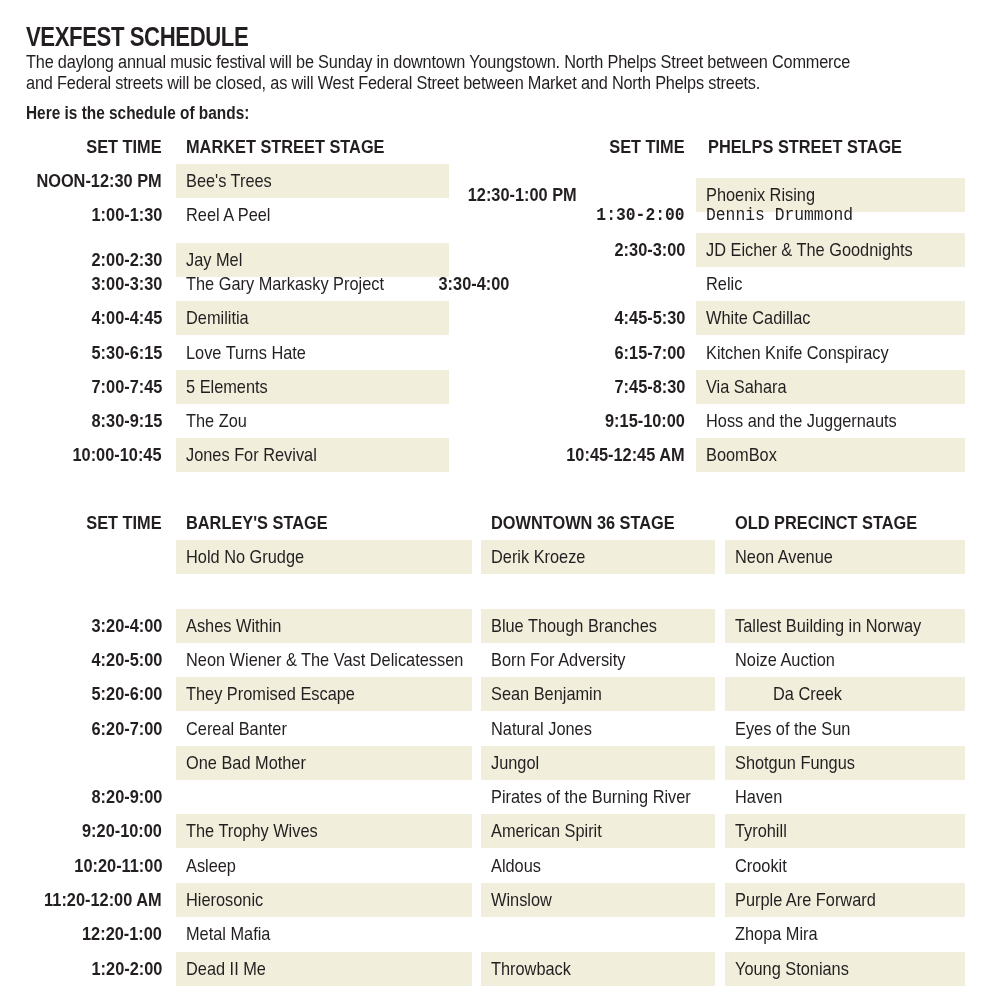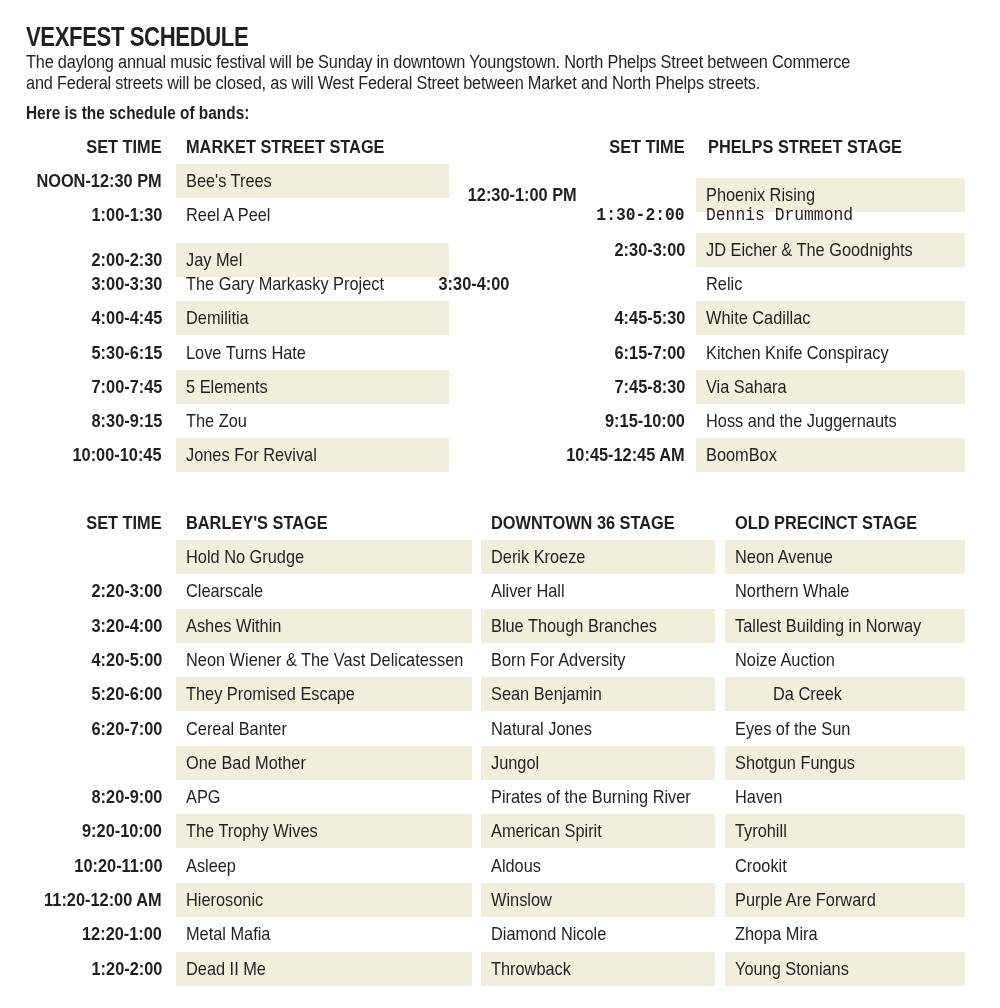--- a/index.html
+++ b/index.html
@@ -145,26 +145,20 @@
   <div class="hdr time" style="right:838px; top:0;">SET TIME</div>
   <div class="hdr stage" style="left:186px; top:0;">BARLEY'S STAGE</div>
   <div class="hdr stage" style="left:491px; top:0;">DOWNTOWN 36 STAGE</div>
   <div class="hdr stage" style="left:735px; top:0;">OLD PRECINCT STAGE</div>
 <div class="row" style="left:0; top:34px; width:831px;">
       <div class="time-cell" style="right:838px;">1:20-2:00 PM</div>
       <div class="band-cell shade" style="left:176px; width:296px;"><span class="band-text">Hold No Grudge</span></div>
       <div class="band-cell shade" style="left:481px; width:234px;"><span class="band-text">Derik Kroeze</span></div>
       <div class="band-cell shade" style="left:725px; width:240px;"><span class="band-text">Neon Avenue</span></div>
     </div>
-    <div class="row" style="left:0; top:68.3px; width:1000px;">
-      <div class="time-cell" style="right:838px;">2:20-3:00</div>
-      <div class="band-cell" style="left:176px; width:296px;"><span class="band-text">Clearscale</span></div>
-      <div class="band-cell" style="left:481px; width:234px;"><span class="band-text">Aliver Hall</span></div>
-      <div class="band-cell" style="left:725px; width:240px;"><span class="band-text">Northern Whale</span></div>
-    </div>
     <div class="row" style="left:0; top:102.6px; width:1000px;">
       <div class="time-cell" style="right:838px;">3:20-4:00</div>
       <div class="band-cell shade" style="left:481px; width:234px;"><span class="band-text">Blue Though Branches</span></div>
       <div class="band-cell shade" style="left:176px; width:296px;"><span class="band-text">Ashes Within</span></div>
       <div class="band-cell shade" style="left:725px; width:240px;"><span class="band-text">Tallest Building in Norway</span></div>
     </div>
     <div class="row" style="left:0; top:136.89999999999998px; width:1000px;">
       <div class="time-cell" style="right:838px;">4:20-5:00</div>
       <div class="band-cell" style="left:176px; width:296px;"><span class="band-text">Neon Wiener &amp; The Vast Delicatessen</span></div>
       <div class="band-cell" style="left:481px; width:234px;"><span class="band-text">Born For Adversity</span></div>
@@ -183,21 +177,20 @@
       <div class="band-cell" style="left:725px; width:240px;"><span class="band-text">Eyes of the Sun</span></div>
     </div>
     <div class="row" style="left:0; top:239.79999999999998px; width:824px;">
       <div class="time-cell" style="right:838px;">7:20-8:00</div>
       <div class="band-cell shade" style="left:481px; width:234px;"><span class="band-text">Jungol</span></div>
       <div class="band-cell shade" style="left:176px; width:296px;"><span class="band-text">One Bad Mother</span></div>
       <div class="band-cell shade" style="left:725px; width:240px;"><span class="band-text">Shotgun Fungus</span></div>
     </div>
     <div class="row" style="left:0; top:274.09999999999997px; width:1000px;">
       <div class="time-cell" style="right:838px;">8:20-9:00</div>
-      <div class="band-cell" style="left:176px; width:296px;"><span class="band-text">APG</span></div>
       <div class="band-cell" style="left:481px; width:234px;"><span class="band-text">Pirates of the Burning River</span></div>
       <div class="band-cell" style="left:725px; width:240px;"><span class="band-text">Haven</span></div>
     </div>
     <div class="row" style="left:0; top:308.4px; width:1000px;">
       <div class="time-cell" style="right:838px;">9:20-10:00</div>
       <div class="band-cell shade" style="left:176px; width:296px;"><span class="band-text">The Trophy Wives</span></div>
       <div class="band-cell shade" style="left:481px; width:234px;"><span class="band-text">American Spirit</span></div>
       <div class="band-cell shade" style="left:725px; width:240px;"><span class="band-text">Tyrohill</span></div>
     </div>
     <div class="row" style="left:0; top:342.7px; width:1000px;">
@@ -208,21 +201,20 @@
     </div>
     <div class="row" style="left:0; top:377px; width:1000px;">
       <div class="time-cell" style="right:838px;">11:20-12:00 AM</div>
       <div class="band-cell shade" style="left:481px; width:234px;"><span class="band-text">Winslow</span></div>
       <div class="band-cell shade" style="left:176px; width:296px;"><span class="band-text">Hierosonic</span></div>
       <div class="band-cell shade" style="left:725px; width:240px;"><span class="band-text">Purple Are Forward</span></div>
     </div>
     <div class="row" style="left:0; top:411.29999999999995px; width:1000px;">
       <div class="time-cell" style="right:838px;">12:20-1:00</div>
       <div class="band-cell" style="left:176px; width:296px;"><span class="band-text">Metal Mafia</span></div>
-      <div class="band-cell" style="left:481px; width:234px;"><span class="band-text">Diamond Nicole</span></div>
       <div class="band-cell" style="left:725px; width:240px;"><span class="band-text">Zhopa Mira</span></div>
     </div>
     <div class="row" style="left:0; top:445.59999999999997px; width:1000px;">
       <div class="time-cell" style="right:838px;">1:20-2:00</div>
       <div class="band-cell shade" style="left:481px; width:234px;"><span class="band-text">Throwback</span></div>
       <div class="band-cell shade" style="left:176px; width:296px;"><span class="band-text">Dead II Me</span></div>
       <div class="band-cell shade" style="left:725px; width:240px;"><span class="band-text">Young Stonians</span></div>
     </div>
   </div>
 

